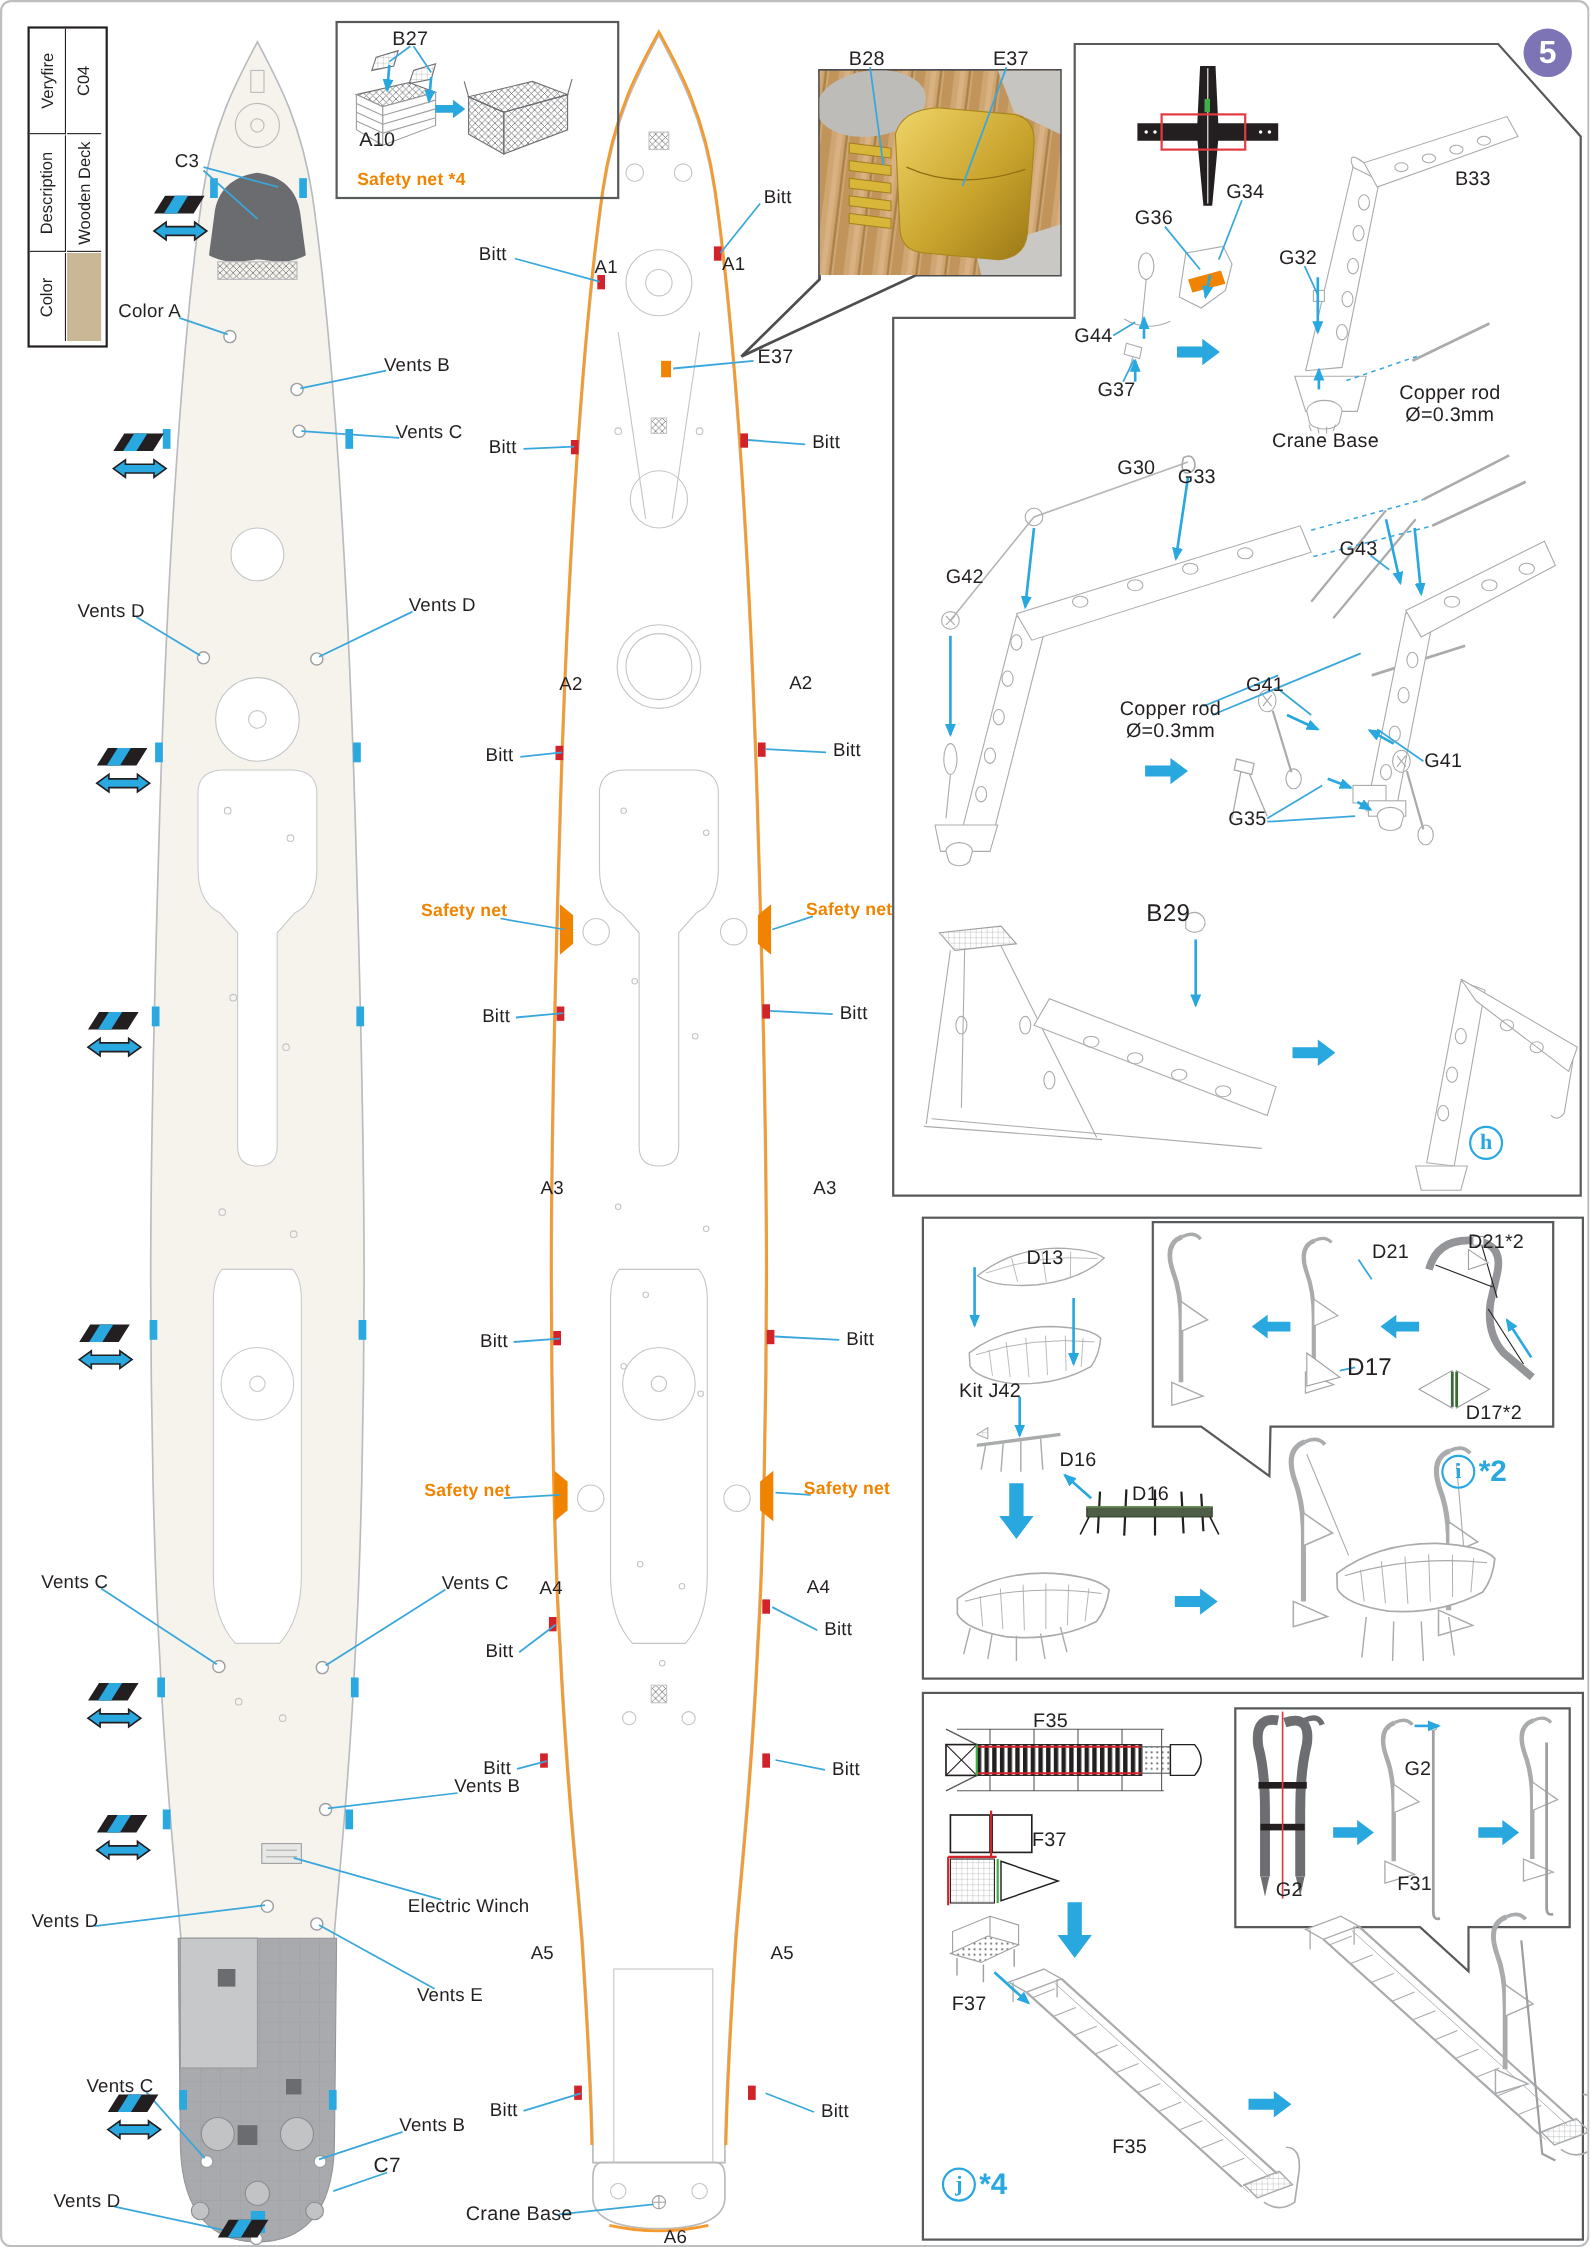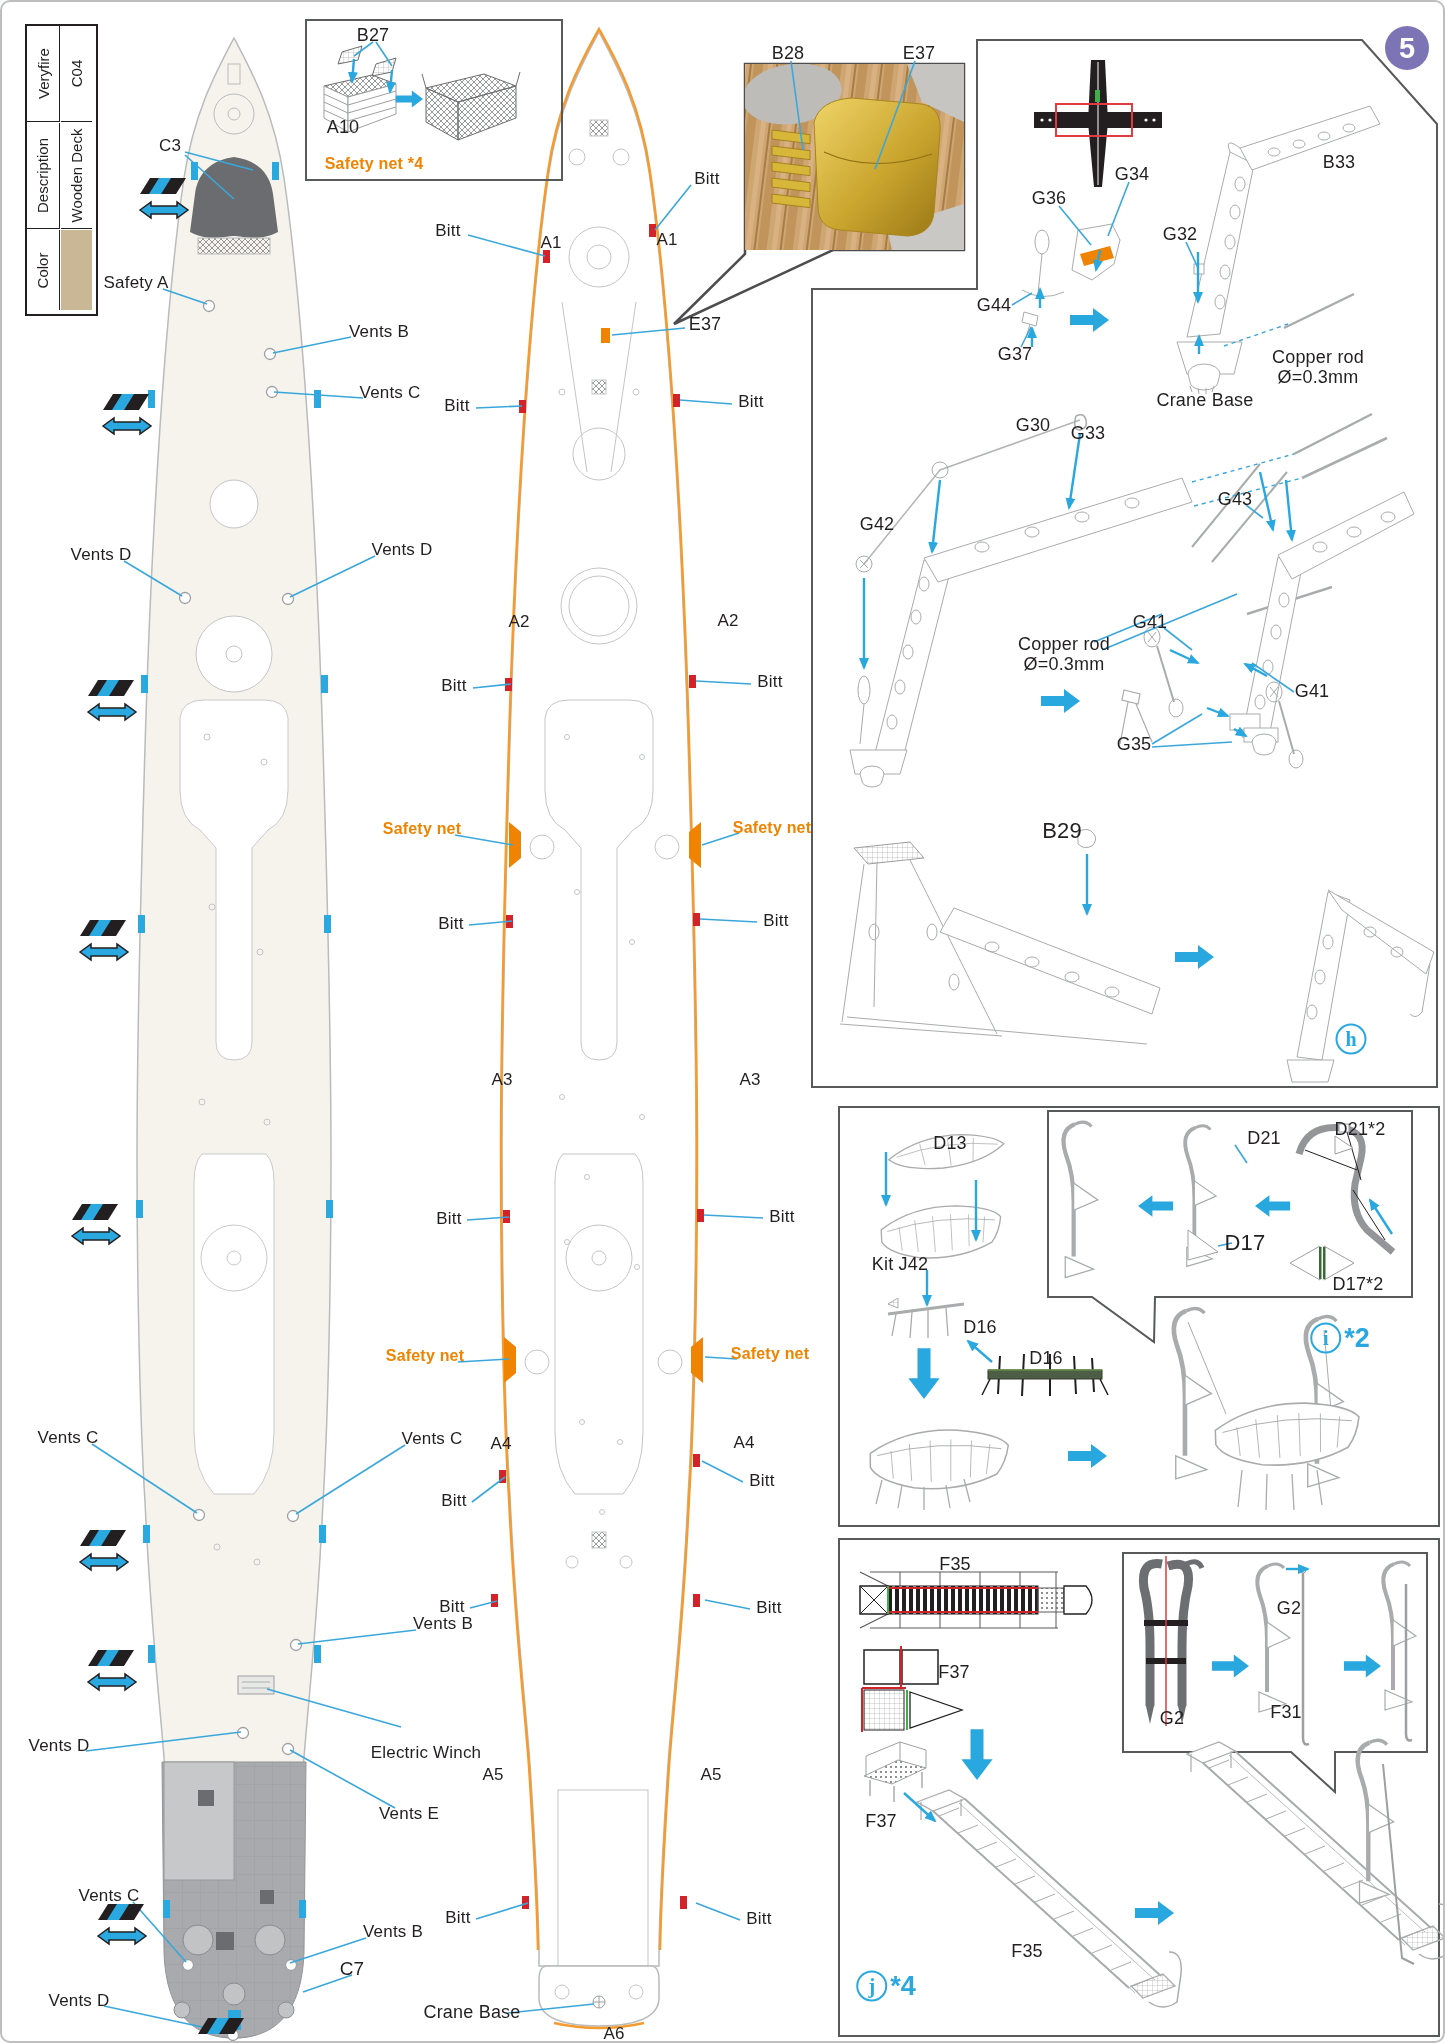--- a/index.html
+++ b/index.html
@@ -670,29 +670,29 @@
   <div class="tcell c-l r-3">
         <span class="vtext">Color</span>
       </div>
   <div class="tcell c-r r-3" style="background: rgb(201, 183, 149);"></div>
 </div>
 
 <div id="page-num" style="background: rgb(125, 116, 182);">5</div>
 
 <div id="labels">
       <div class="callout" style="left: 168px; top: 144px; font-size: 17px;">C3</div>
-      <div class="callout" style="left: 134px; top: 281px; font-size: 17px;">Safety A</div>
+      <div class="callout" style="left: 134px; top: 281px; font-size: 17px;">Color A</div>
       <div class="callout" style="left: 377px; top: 330px; font-size: 17px;">Vents B</div>
       <div class="callout" style="left: 388px; top: 391px; font-size: 17px;">Vents C</div>
       <div class="callout" style="left: 99px; top: 553px; font-size: 17px;">Vents D</div>
       <div class="callout" style="left: 400px; top: 548px; font-size: 17px;">Vents D</div>
       <div class="callout" style="left: 66px; top: 1436px; font-size: 17px;">Vents C</div>
       <div class="callout" style="left: 430px; top: 1437px; font-size: 17px;">Vents C</div>
       <div class="callout" style="left: 441px; top: 1622px; font-size: 17px;">Vents B</div>
-      <div class="callout" style="left: 424px; top: 1731px; font-size: 17px; margin-top: 20px;">Electric Winch</div>
+      <div class="callout" style="left: 424px; top: 1731px; font-size: 17px;">Electric Winch</div>
       <div class="callout" style="left: 57px; top: 1744px; font-size: 17px;">Vents D</div>
       <div class="callout" style="left: 407px; top: 1812px; font-size: 17px;">Vents E</div>
       <div class="callout" style="left: 107px; top: 1894px; font-size: 17px;">Vents C</div>
       <div class="callout" style="left: 391px; top: 1930px; font-size: 17px;">Vents B</div>
       <div class="callout" style="left: 77px; top: 1999px; font-size: 17px;">Vents D</div>
       <div class="callout" style="left: 350px; top: 1967px; font-size: 19px;">C7</div>
       <div class="callout" style="left: 470px; top: 2010px; font-size: 18px;">Crane Base</div>
       <div class="callout" style="left: 612px; top: 2032px; font-size: 17px;">A6</div>
       <div class="callout" style="left: 446px; top: 229px; font-size: 17px;">Bitt</div>
       <div class="callout" style="left: 705px; top: 177px; font-size: 17px;">Bitt</div>

